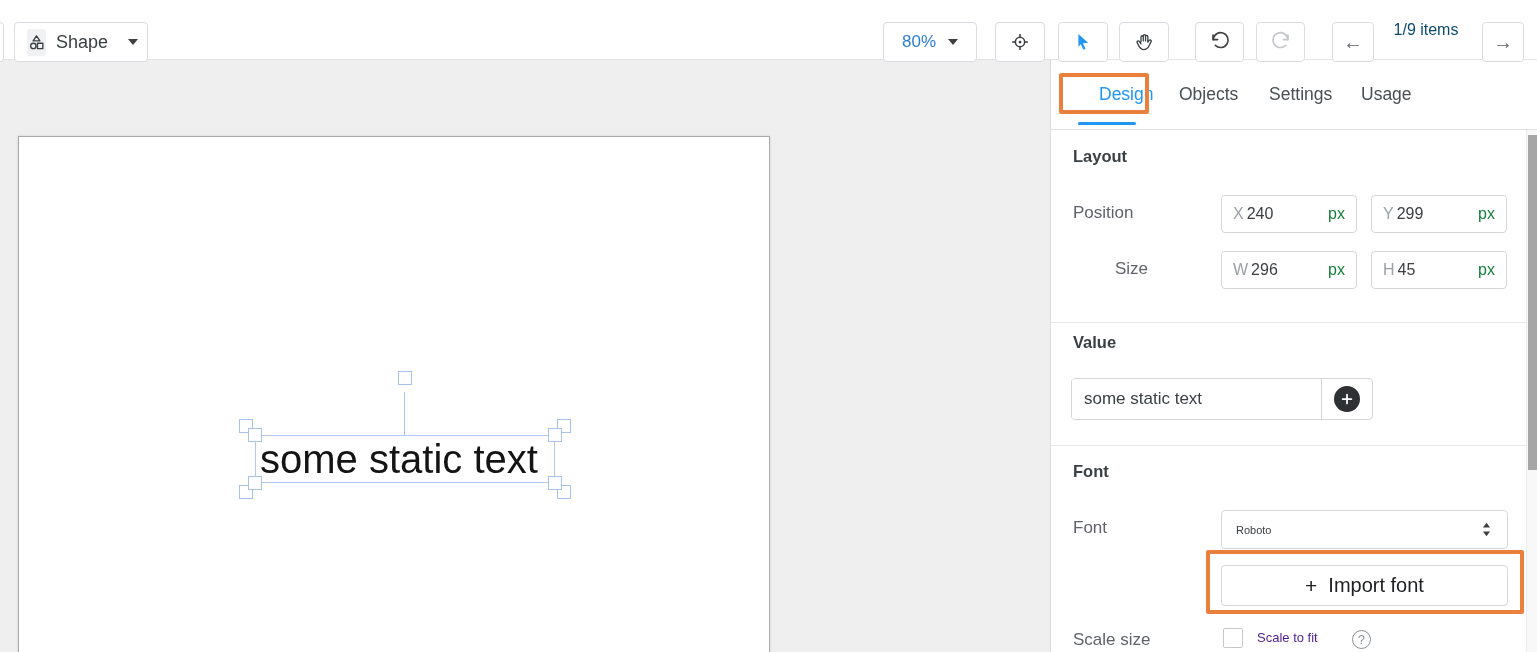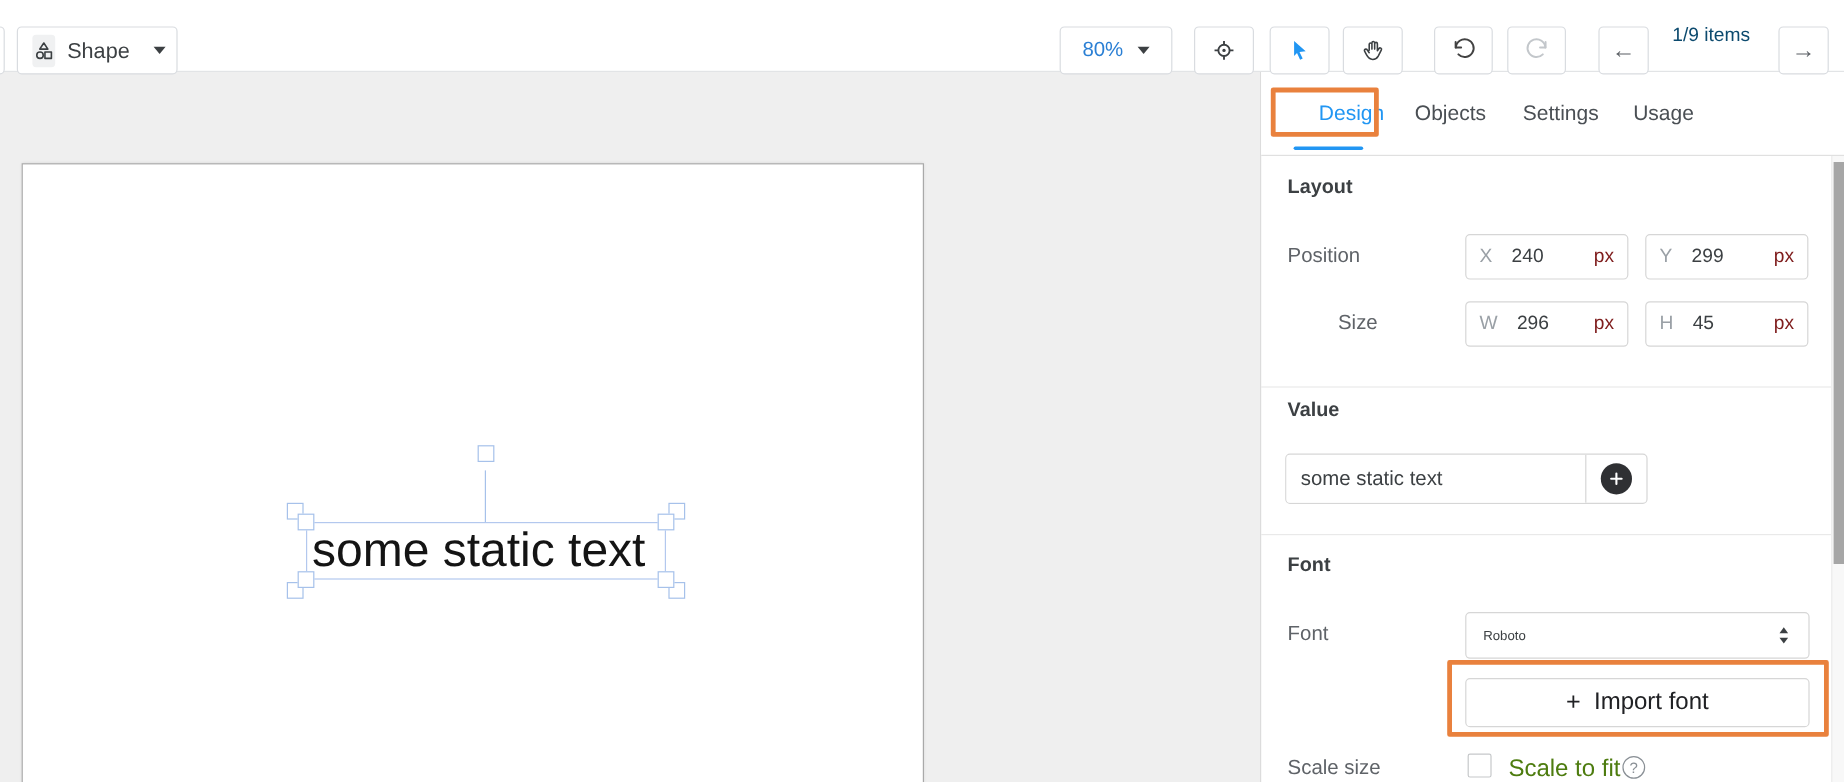--- a/index.html
+++ b/index.html
@@ -64,23 +64,23 @@
 
   .section-title { position:absolute; left:22px; font-size:16.5px; font-weight:bold;
                    color:#3c4043; }
   .field-label { position:absolute; left:22px; font-size:17px; color:#5f6368; }
   .divider { position:absolute; left:0; width:475px; height:1px; background:#e9e9e9; }
 
   .pos-input { position:absolute; width:136px; height:38px; border:1px solid #d6d6d6;
                border-radius:4px; background:#fff; display:flex; align-items:center;
                padding:0 11px; font-size:16px; cursor:text; }
   .pos-prefix { color:#9aa0a6; }
-  .pos-value  { color:#3c4043; margin-left:16px; }
+  .pos-value  { color:#3c4043; margin-left:3px; }
   .pos-spacer { flex:1; }
-  .pos-unit   { color:#7f1d1d; }
+  .pos-unit   { color:#15803d; }
 
   #value-group { position:absolute; left:20px; top:318px; width:302px; height:42px;
                  border:1px solid #d6d6d6; border-radius:4px; display:flex;
                  background:#fff; overflow:hidden; }
   #value-input { flex:1; border:none; outline:none; font-size:17px; color:#3c4043;
                  padding:0 12px; font-family:"Liberation Sans", sans-serif; min-width:0; }
   #value-add-seg { width:51px; border-left:1px solid #d6d6d6; display:flex;
                    align-items:center; justify-content:center; cursor:pointer; }
   #plus-circle { width:26px; height:26px; border-radius:50%; background:#2f3033;
                  display:flex; align-items:center; justify-content:center; }
@@ -92,21 +92,21 @@
   #import-btn { position:absolute; left:170px; top:505px; width:287px; height:41px;
                 border:1px solid #d6d6d6; border-radius:4px; background:#fff;
                 display:flex; align-items:center; justify-content:center; gap:11px;
                 cursor:pointer; }
   #import-btn .plus-glyph { font-size:21px; color:#202124; font-weight:400; line-height:1; }
   #import-btn .import-label { font-size:20px; color:#202124; }
 
   #fontsize-checkbox { position:absolute; left:172px; top:568px; width:20px; height:20px;
                        border:1.5px solid #c6c8ca; border-radius:2px; background:#fff;
                        cursor:pointer; }
-  #scale-label { position:absolute; left:206px; top:570px; font-size:20px; color:#4d7c0f; }
+  #scale-label { position:absolute; left:206px; top:570px; font-size:13px; color:#4c1d95; }
   #help-circle { position:absolute; left:301px; top:570px; width:19px; height:19px;
                  border:1.5px solid #8a9096; border-radius:50%; color:#8a9096;
                  font-size:12.5px; display:flex; align-items:center; justify-content:center; }
 
   
   .annotation { position:absolute; border:4px solid #e9813d; border-radius:2px;
                 pointer-events:none; }
   #annot-design { left:8px; top:13px; width:90px; height:41px; }
   #annot-import { left:155px; top:490px; width:318px; height:64px; }
 

